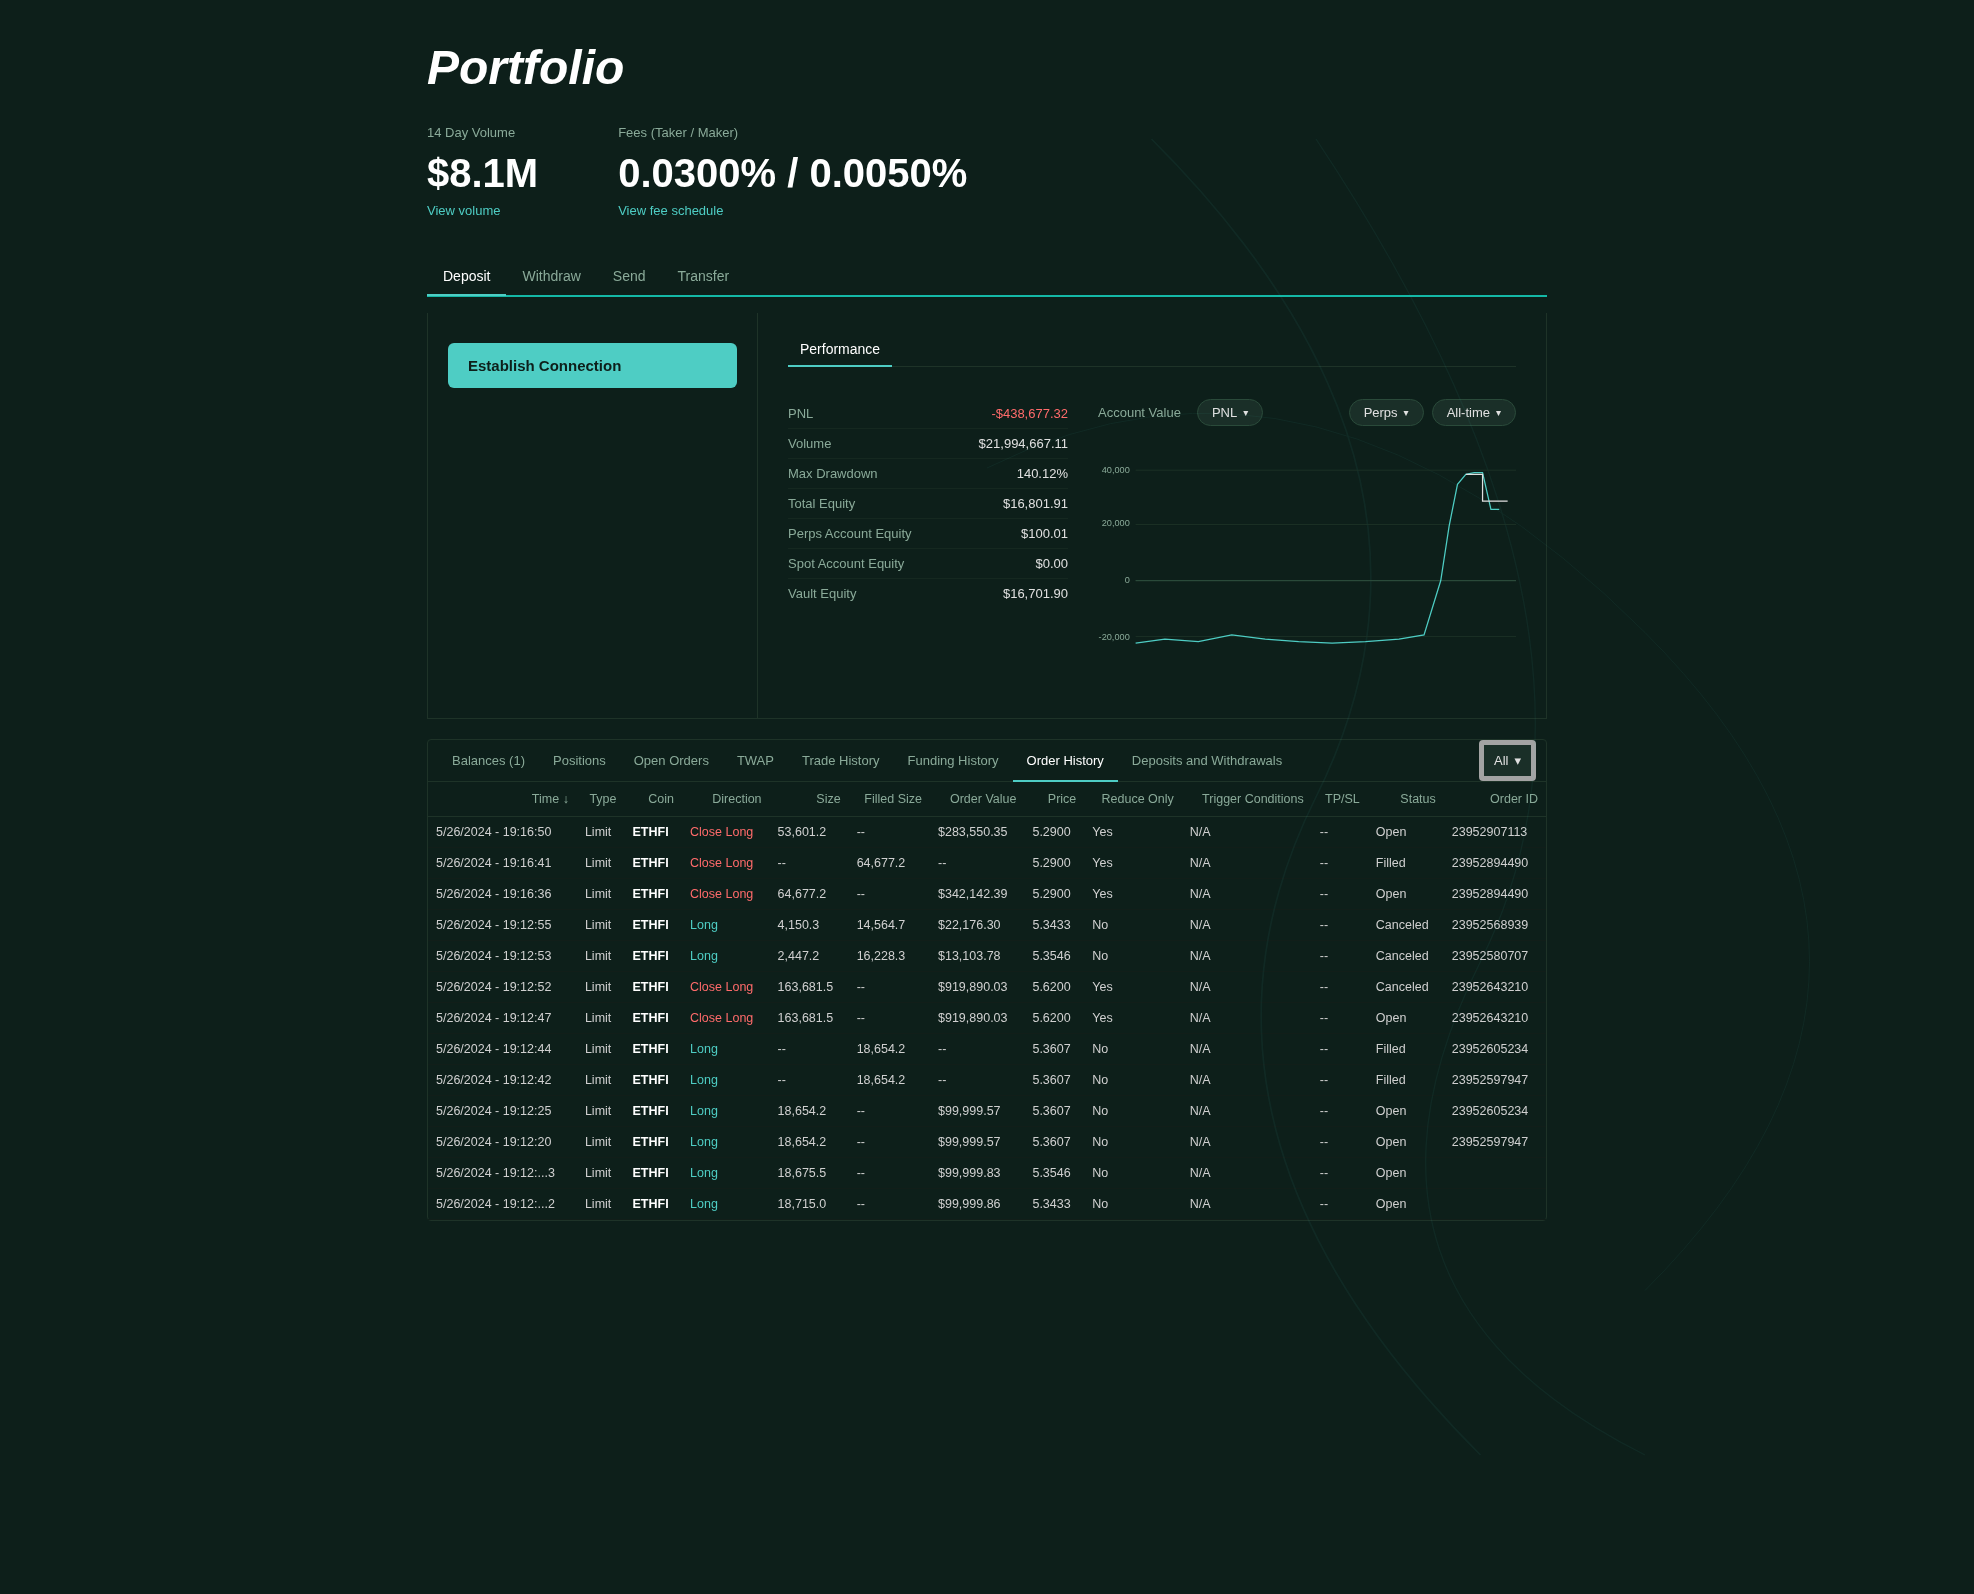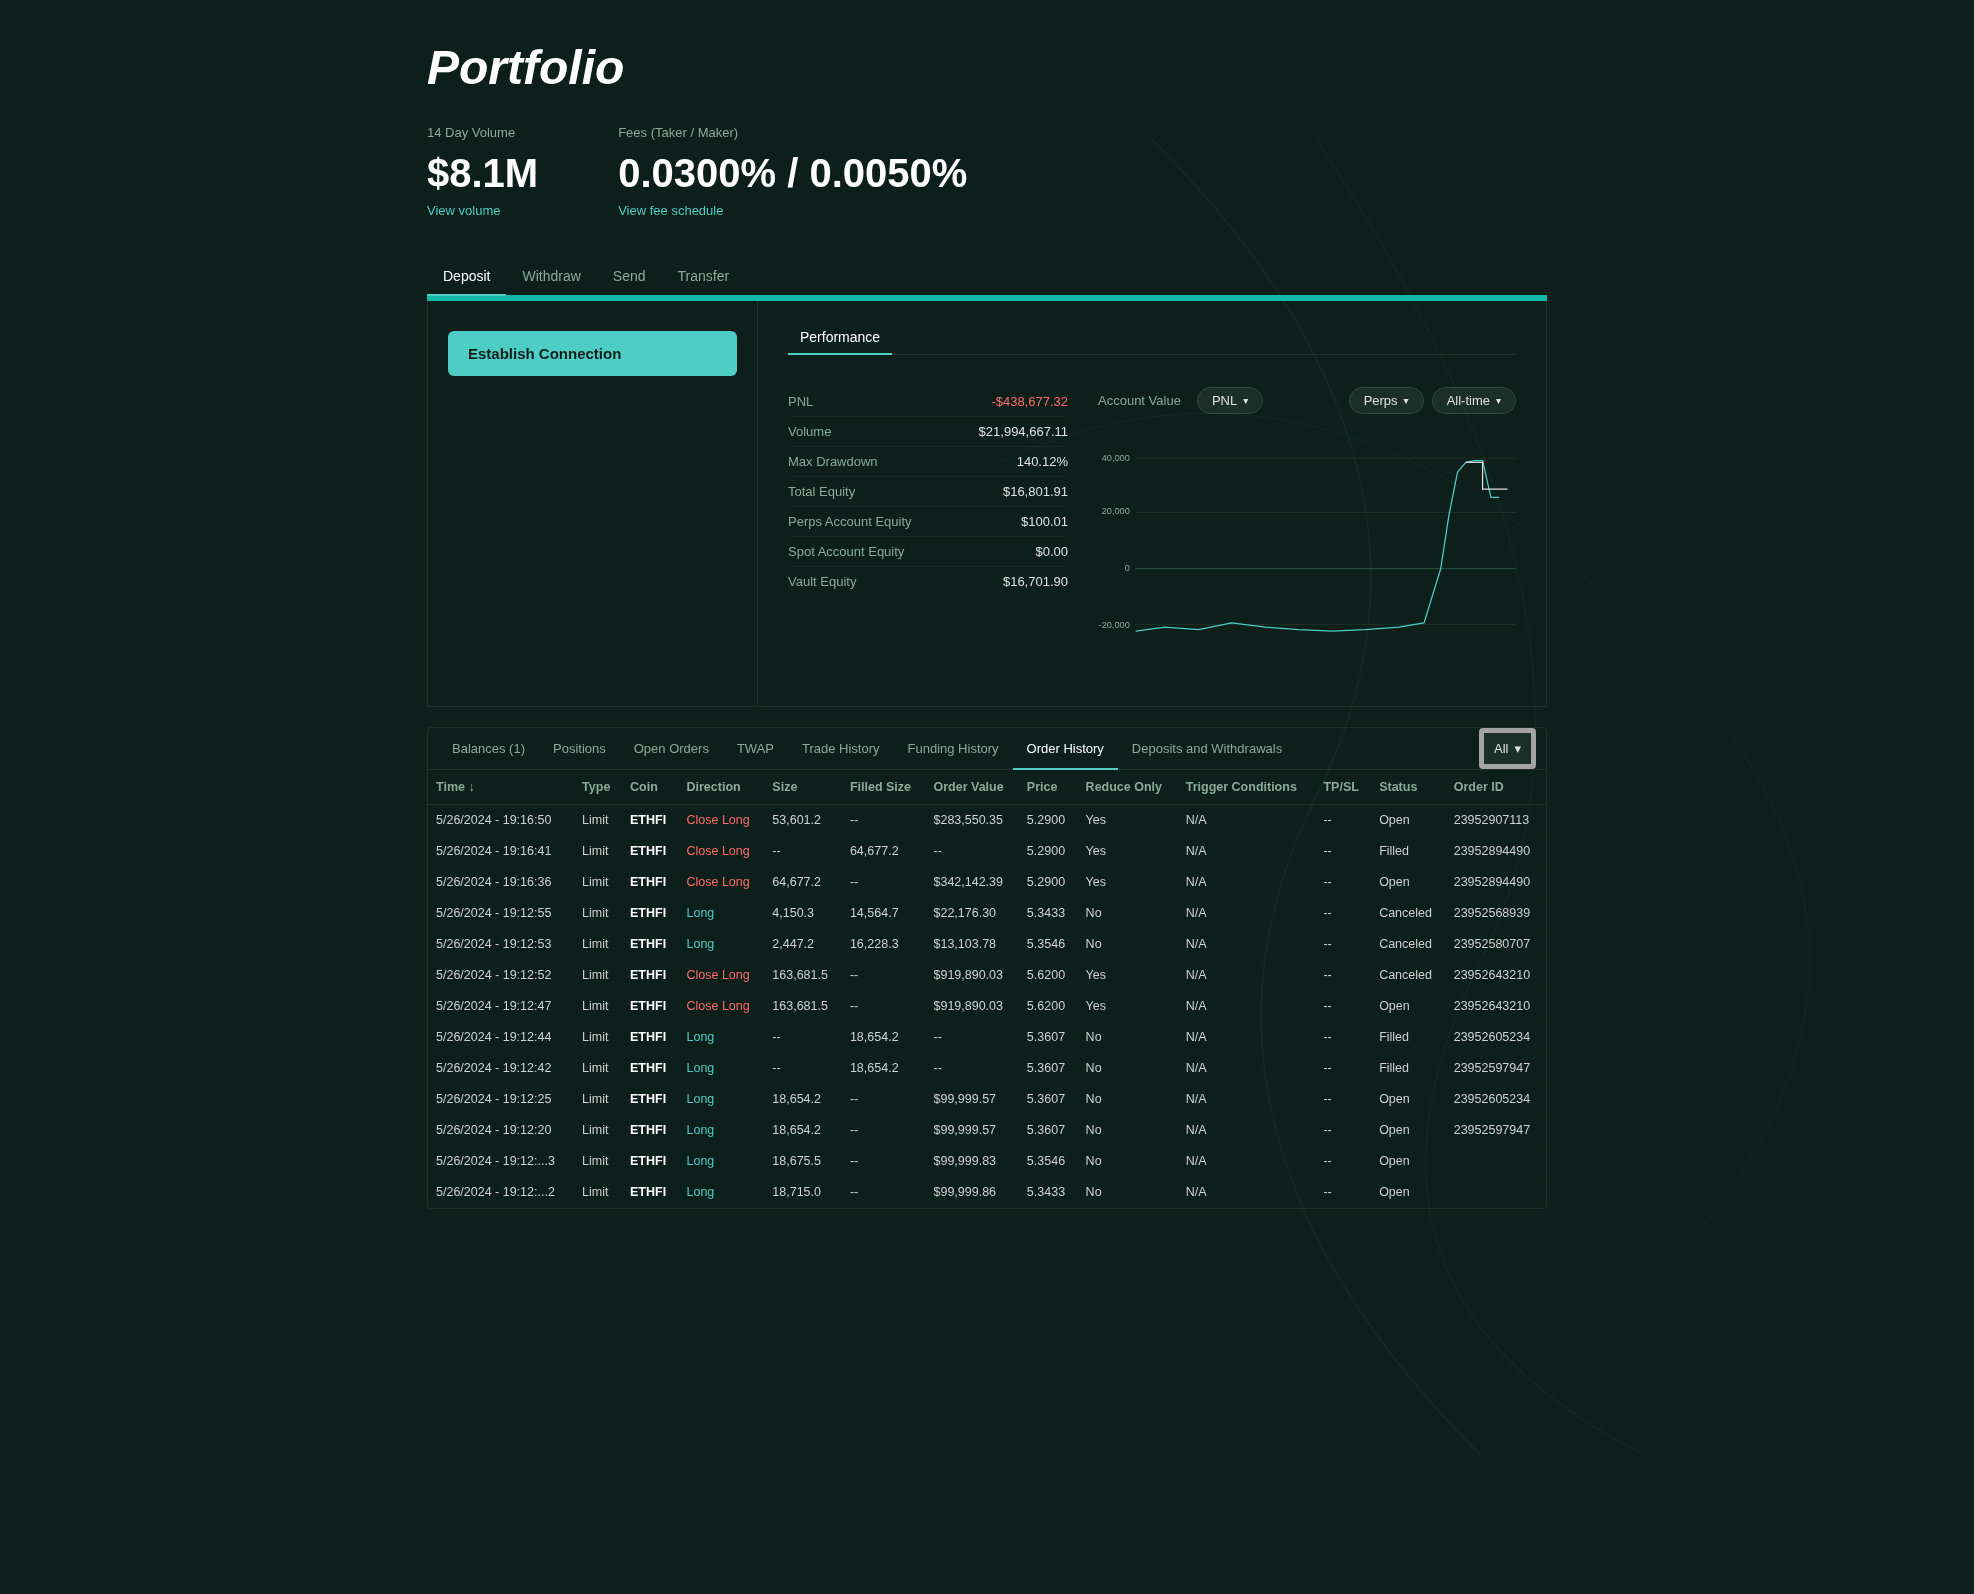--- a/index.html
+++ b/index.html
@@ -47,22 +47,22 @@
     .stat-link {
       font-size: 13px;
       color: #4ecdc4;
       cursor: pointer;
       text-decoration: none;
     }
 
     
     .main-tabs {
       display: flex;
-      border-bottom: 6px solid #14b8a6;
-      margin-bottom: 0;
+      border-bottom: 2px solid #14b8a6;
+      margin-bottom: 16px;
     }
     .tab-item {
       padding: 10px 16px;
       cursor: pointer;
       color: #8aaa99;
       font-size: 14px;
       border-bottom: 2px solid transparent;
       margin-bottom: -1px;
     }
     .tab-item.active {
@@ -233,24 +233,24 @@
     }
 
     
     .order-table {
       width: 100%;
       border-collapse: collapse;
       font-size: 12.5px;
     }
 
     .order-table th {
-      text-align: left;
+      text-align: right;
       padding: 10px 8px;
       color: #8aaa99;
-      font-weight: 700;
+      font-weight: 400;
       border-bottom: 1px solid #1e3328;
       white-space: nowrap;
     }
 
     .order-table th.sortable {
       cursor: pointer;
     }
 
     .order-table td {
       padding: 8px 8px;

